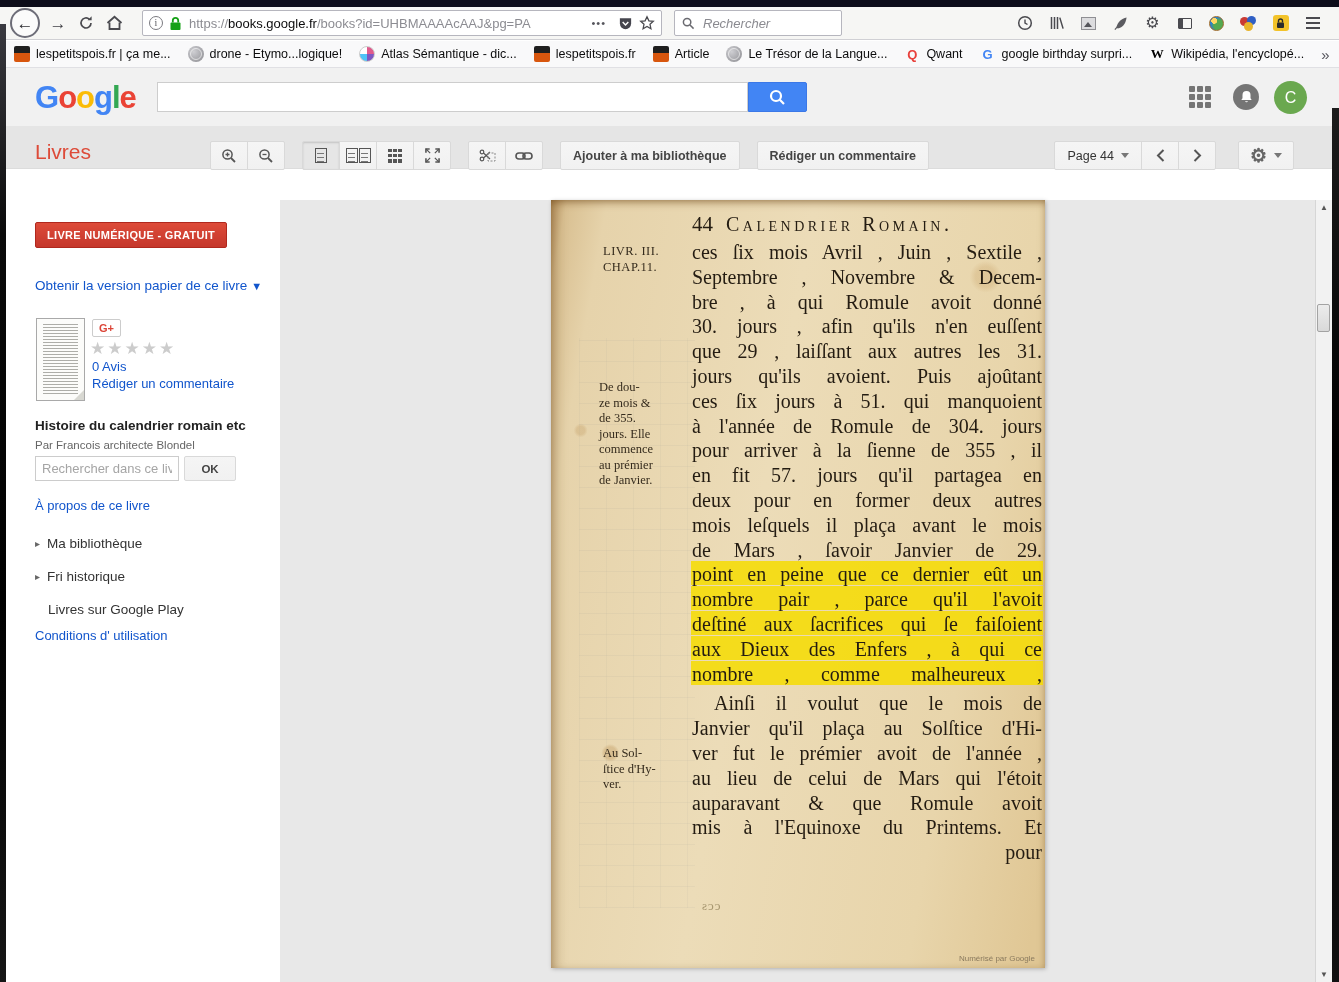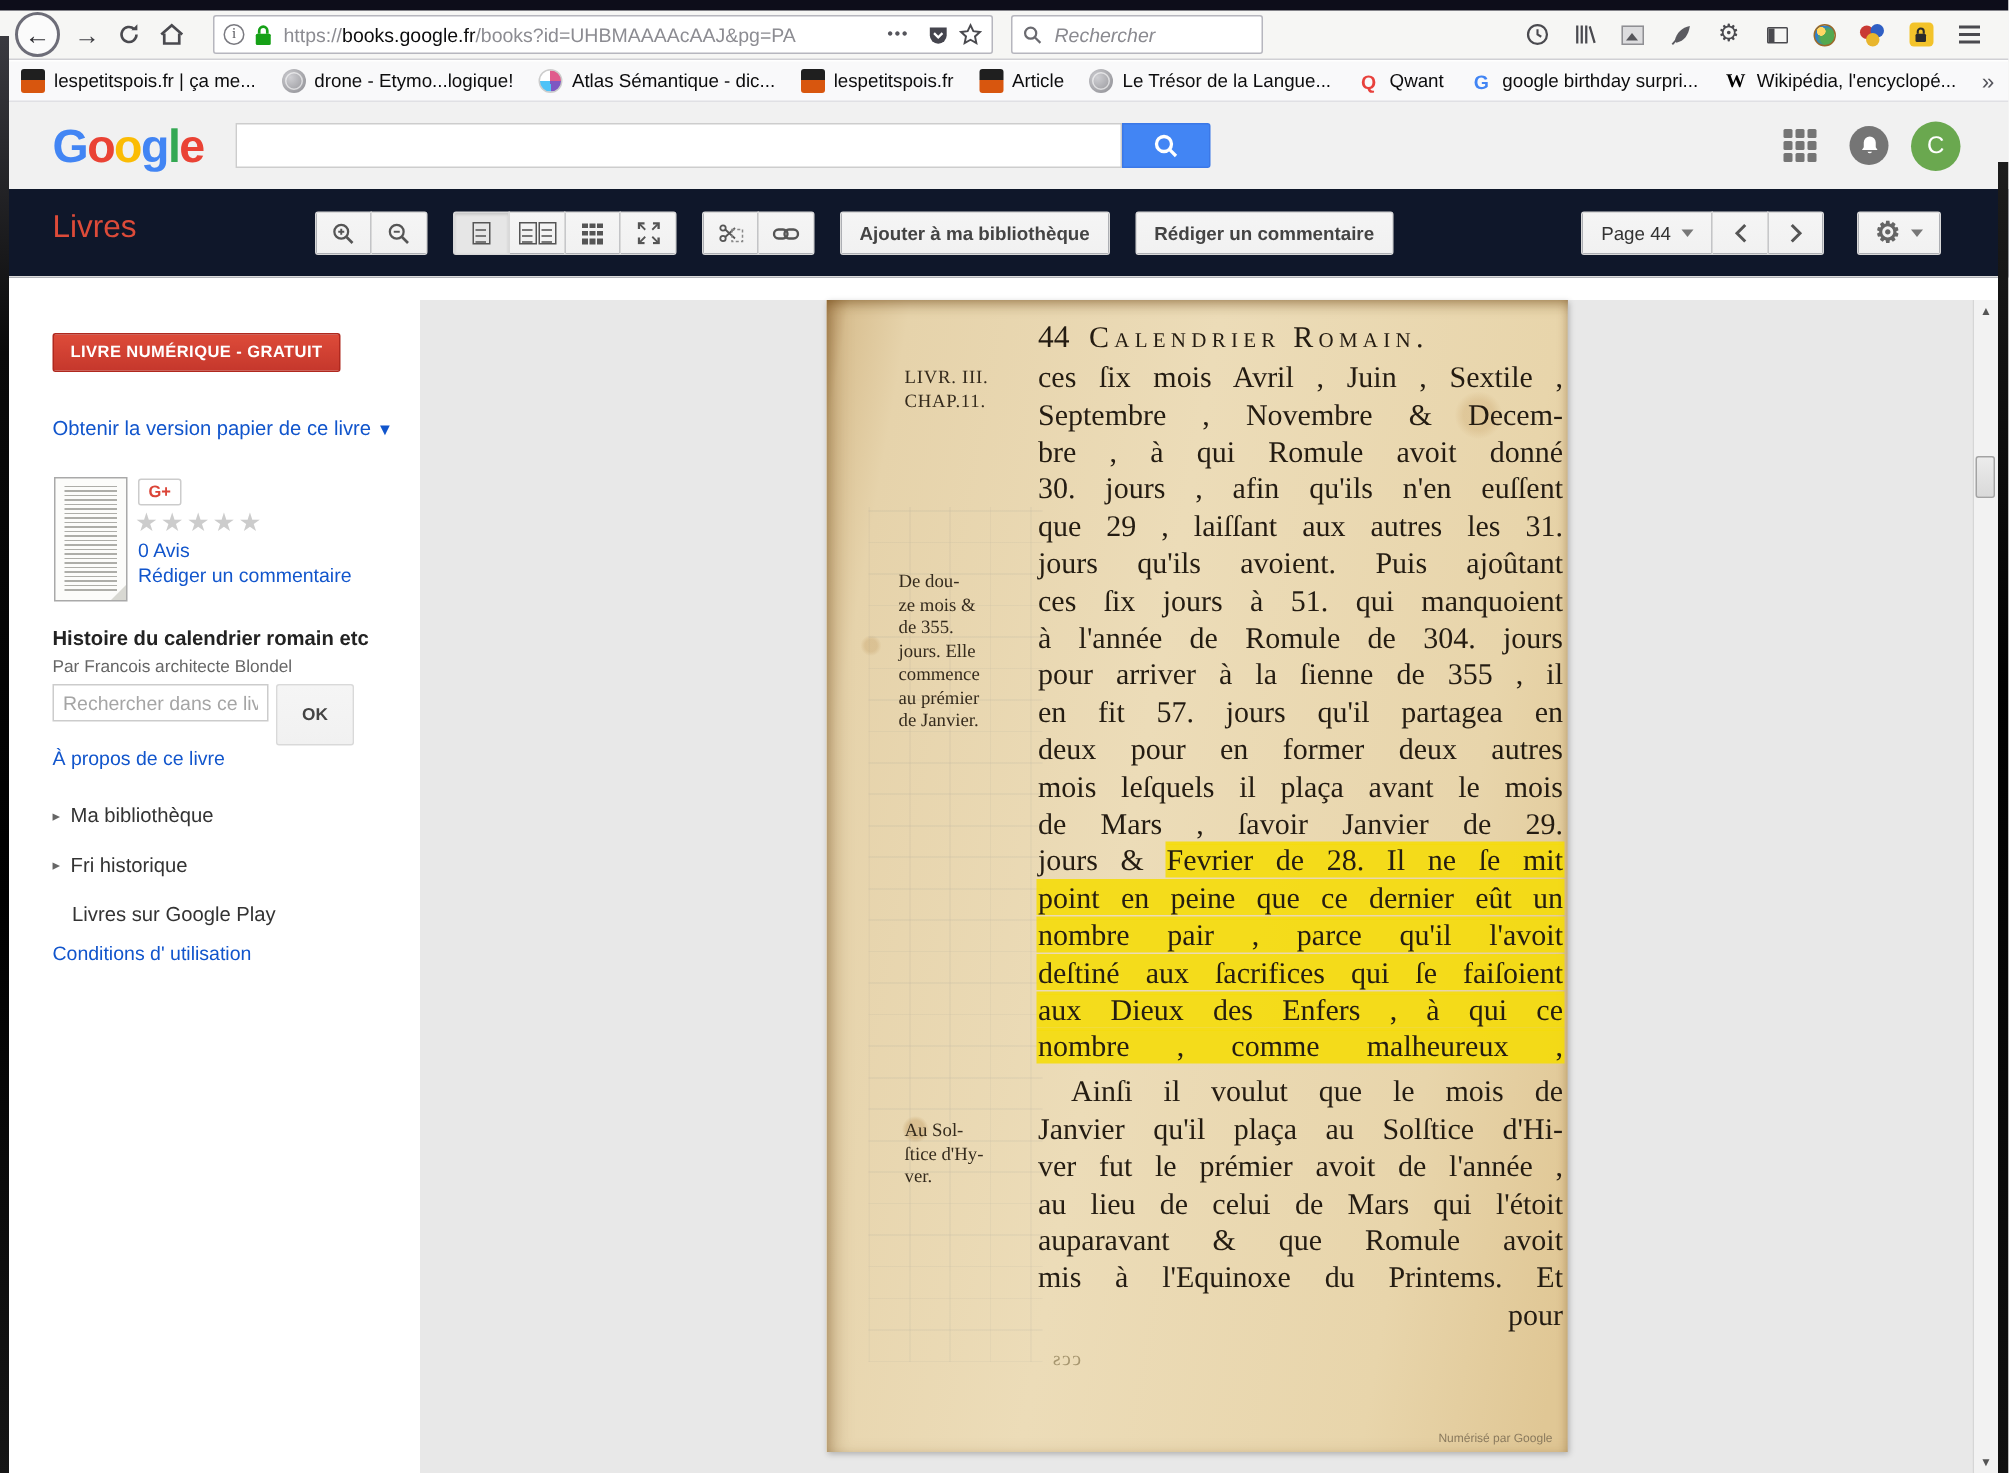--- a/index.html
+++ b/index.html
@@ -77,21 +77,21 @@
                 display:flex; align-items:center; justify-content:center; border-radius:0 2px 2px 0; }
   #appsgrid { position:absolute; left:1189px; top:18px; width:22px; height:22px; display:grid;
               grid-template-columns:repeat(3,1fr); grid-template-rows:repeat(3,1fr); gap:2px; }
   #appsgrid span { background:#757575; border-radius:1px; }
   #bellwrap { position:absolute; left:1233px; top:16px; width:26px; height:26px; border-radius:50%; background:#757575;
               display:flex; align-items:center; justify-content:center; }
   #avatar { position:absolute; left:1274px; top:13px; width:33px; height:33px; border-radius:50%; background:#6aa84f;
             color:#fff; font-size:16px; display:flex; align-items:center; justify-content:center; }
 
   
-  #btoolbar { position:absolute; top:126px; left:0; right:0; height:59px; background:#0f172a; border-bottom:1px solid #dcdcdc;
+  #btoolbar { position:absolute; top:126px; left:0; right:0; height:43px; background:#e5e5e5; border-bottom:1px solid #dcdcdc;
               display:flex; align-items:center; z-index:8; }
   #product-name { position:absolute; left:35px; top:14px; font-size:21px; color:#dd4b39; }
   .btn { height:29px; background:linear-gradient(180deg,#f5f5f5,#f1f1f1); border:1px solid #d9d9d9; color:#444;
          display:flex; align-items:center; justify-content:center; font-size:12.5px; font-weight:bold; border-radius:2px; padding:5px 12px; }
   .btngroup { display:flex; } .btngroup .btn { border-radius:0; margin-right:-1px; }
   .btngroup .btn:first-child { border-radius:2px 0 0 2px; } .btngroup .btn:last-child { border-radius:0 2px 2px 0; margin-right:0; }
   .btn.iconbtn { width:38px; padding:0; }
   .btn.active { background:#e6e6e6; box-shadow:inset 0 1px 2px rgba(0,0,0,.15); }
   #toolgroups { position:absolute; left:210px; top:15px; display:flex; gap:17px; align-items:center; }
   #rightgroups { position:absolute; right:45px; top:15px; display:flex; gap:22px; align-items:center; }
@@ -121,21 +121,21 @@
   #gplus { position:absolute; left:92px; top:133px; border:1px solid #ccc; border-radius:2px; background:#fff;
            font-size:11px; font-weight:bold; padding:2px 6px; color:#db4437; }
   #stars { position:absolute; left:90px; top:152px; color:#ccc; font-size:17px; letter-spacing:2px; }
   #avis { position:absolute; left:92px; top:173px; font-size:13px; color:#15c; }
   #write-review-side { position:absolute; left:92px; top:190px; font-size:13px; color:#15c; }
   #booktitle { position:absolute; left:35px; top:232px; font-size:13.5px; font-weight:bold; color:#222; }
   #bookauthor { position:absolute; left:35px; top:253px; font-size:11.5px; color:#666; }
   #sidesearch { position:absolute; left:35px; top:270px; width:144px; height:25px; border:1px solid #ccc; background:#fff; }
   #sidesearch input { width:100%; height:100%; border:0; outline:0; padding:0 6px; font-size:13px; color:#444; background:transparent; }
   #sidesearch input::placeholder { color:#a5a5a5; }
-  #okbtn { position:absolute; left:184px; top:270px; width:52px; height:41px; font-size:11.5px; }
+  #okbtn { position:absolute; left:184px; top:270px; width:52px; height:25px; font-size:11.5px; }
   #about { position:absolute; left:35px; top:312px; font-size:13px; color:#15c; }
   .navitem { position:absolute; left:35px; font-size:13.5px; color:#333; display:flex; align-items:center; gap:7px; }
   .navitem .tri { color:#666; font-size:10px; }
   #terms { position:absolute; left:35px; top:442px; font-size:13px; color:#15c; }
 
   
   #viewer { position:absolute; top:186px; left:280px; right:24px; bottom:0; background:#fff; z-index:4; }
   #viewerbg { position:absolute; top:14px; left:0; right:0; bottom:0; background:#e8e8e8; }
   #vscroll { position:absolute; top:200px; right:7px; bottom:0; width:17px; background:#f2f2f2;
              border-left:1px solid #d6d6d6; z-index:6; }
@@ -503,21 +503,20 @@
           <div class="book-line"><span>30. jours , afin qu'ils n'en euſſent</span></div>
           <div class="book-line"><span>que 29 , laiſſant aux autres les 31.</span></div>
           <div class="book-line"><span>jours qu'ils avoient. Puis ajoûtant</span></div>
           <div class="book-line"><span>ces ſix jours à 51. qui manquoient</span></div>
           <div class="book-line"><span>à l'année de Romule de 304. jours</span></div>
           <div class="book-line"><span>pour arriver à la ſienne de 355 , il</span></div>
           <div class="book-line"><span>en fit 57. jours qu'il partagea en</span></div>
           <div class="book-line"><span>deux pour en former deux autres</span></div>
           <div class="book-line"><span>mois leſquels il plaça avant le mois</span></div>
           <div class="book-line"><span>de Mars , ſavoir Janvier de 29.</span></div>
-          <div class="book-line"><span>jours &amp; </span><span class="hl">Fevrier de 28. Il ne ſe mit</span></div>
           <div class="book-line"><span class="hl">point en peine que ce dernier eût un</span></div>
           <div class="book-line"><span class="hl">nombre pair , parce qu'il l'avoit</span></div>
           <div class="book-line"><span class="hl">deſtiné aux ſacrifices qui ſe faiſoient</span></div>
           <div class="book-line"><span class="hl">aux Dieux des Enfers , à qui ce</span></div>
           <div class="book-line"><span class="hl">nombre , comme malheureux ,</span></div>
         </div>
       <div id="para2">
           <div class="book-line indent"><span>Ainſi il voulut que le mois de</span></div>
           <div class="book-line"><span>Janvier qu'il plaça au Solſtice d'Hi-</span></div>
           <div class="book-line"><span>ver fut le prémier avoit de l'année ,</span></div>

